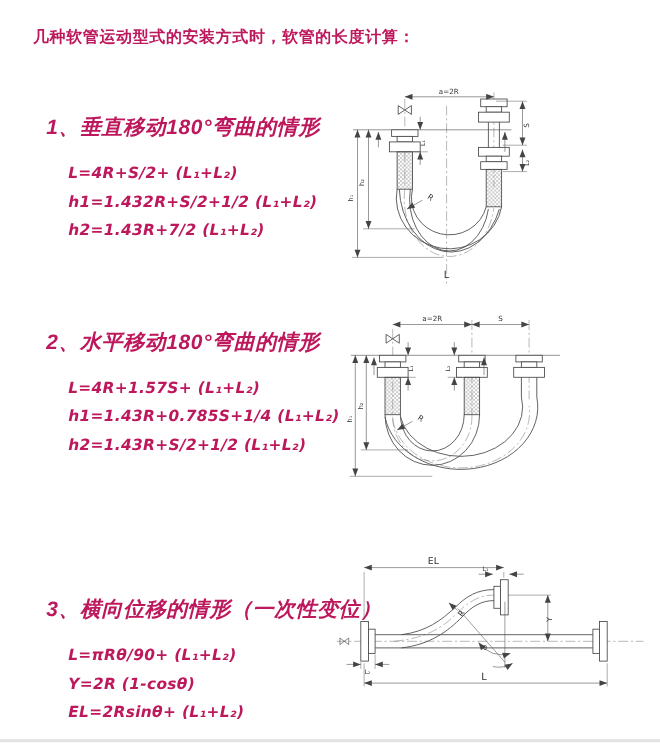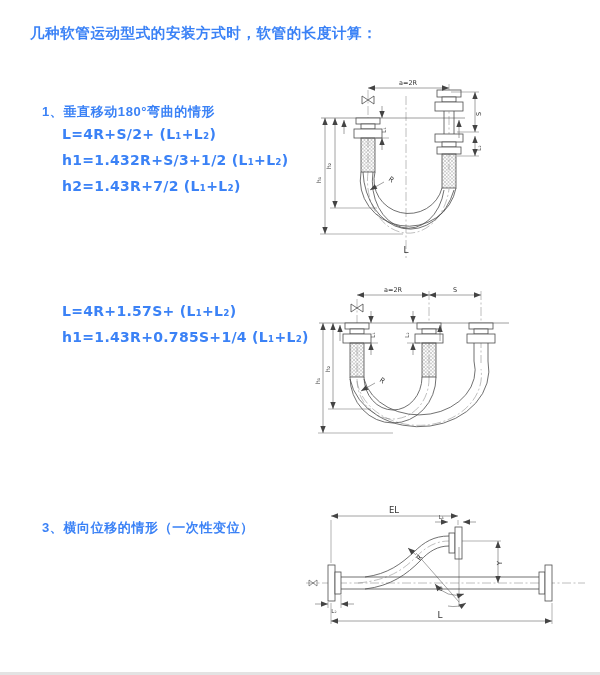--- a/index.html
+++ b/index.html
@@ -1,46 +1,46 @@
 <!DOCTYPE html>
 <html><head>
 <meta charset="utf-8">
 <style>
   html,body{margin:0;padding:0;background:#fff;}
   .page{
     position:relative;width:600px;height:675px;background:#fff;overflow:hidden;
     box-sizing:border-box;border-bottom:3px solid #e3e3e3;
-    font-family:"Liberation Sans","DejaVu Sans",sans-serif;color:#3b82f6;
+    font-family:"Liberation Sans","DejaVu Sans",sans-serif;color:#be185d;
   }
   .title{
     position:absolute;left:30px;top:24px;font-size:14.5px;font-weight:700;
     letter-spacing:0.6px;white-space:nowrap;
   }
   .sec{position:absolute;left:42px;}
-  .sec-heading{font-size:13px;font-weight:700;letter-spacing:0.6px;white-space:nowrap;}
-  .formulas{margin-left:20px;margin-top:0;}
+  .sec-heading{font-size:19px;font-weight:700;letter-spacing:0.6px;white-space:nowrap;font-style:italic;}
+  .formulas{margin-left:20px;margin-top:16px;font-style:italic;}
   .formula{
     font-size:14px;line-height:26px;font-weight:600;letter-spacing:0.3px;
     font-family:"DejaVu Sans","Liberation Sans",sans-serif;white-space:nowrap;
   }
   svg.diagram{position:absolute;}
   svg text{fill:#333;font-family:"DejaVu Sans","Liberation Sans",sans-serif;}
 </style>
 </head>
 <body>
 
 <div class="page">
 
   <div class="title">几种软管运动型式的安装方式时，软管的长度计算：</div>
 
   <section class="sec" style="top:103px">
     <div class="sec-heading">1、垂直移动180°弯曲的情形</div>
     <div class="formulas">
       <div class="formula">L=4R+S/2+ (L₁+L₂)</div>
-      <div class="formula">h1=1.432R+S/3+1/2 (L₁+L₂)</div>
+      <div class="formula">h1=1.432R+S/2+1/2 (L₁+L₂)</div>
       <div class="formula">h2=1.43R+7/2 (L₁+L₂)</div>
     </div>
   </section>
 
   <svg class="diagram" style="left:305px;top:70px" width="285" height="190" viewBox="0 0 285 190">
     <defs>
       <marker id="d1ae" markerWidth="9" markerHeight="8" refX="7.5" refY="3" orient="auto" markerUnits="userSpaceOnUse">
           <path d="M0.5,0.3 L7.5,3 L0.5,5.7 Z" fill="#444"></path>
         </marker>
       <marker id="d1as" markerWidth="9" markerHeight="8" refX="0.5" refY="3" orient="auto" markerUnits="userSpaceOnUse">
@@ -105,23 +105,25 @@
       <text x="26" y="96" transform="rotate(-90 26 96)" text-anchor="middle" font-size="6">h₂</text>
       <text x="81" y="60" transform="rotate(-90 81 60)" text-anchor="middle" font-size="5.5">L₁</text>
       <text x="176" y="44" transform="rotate(-90 176 44)" text-anchor="middle" font-size="6.5">S</text>
       <text x="176" y="78" transform="rotate(-90 176 78)" text-anchor="middle" font-size="5.5">L₂</text>
       <text x="83" y="110" transform="rotate(35 83 110)" font-size="7">R</text>
       <text x="101" y="183" text-anchor="middle" font-size="9">L</text>
     </g>
   </svg>
 
   <section class="sec" style="top:298px">
+    <div class="sec-heading">2、水平移动180°弯曲的情形</div>
     <div class="formulas">
       <div class="formula">L=4R+1.57S+ (L₁+L₂)</div>
       <div class="formula">h1=1.43R+0.785S+1/4 (L₁+L₂)</div>
+      <div class="formula">h2=1.43R+S/2+1/2 (L₁+L₂)</div>
     </div>
   </section>
 
   <svg class="diagram" style="left:305px;top:283px" width="285" height="175" viewBox="0 0 285 175">
     <defs>
       <marker id="d2ae" markerWidth="9" markerHeight="8" refX="7.5" refY="3" orient="auto" markerUnits="userSpaceOnUse">
           <path d="M0.5,0.3 L7.5,3 L0.5,5.7 Z" fill="#444"></path>
         </marker>
       <marker id="d2as" markerWidth="9" markerHeight="8" refX="0.5" refY="3" orient="auto" markerUnits="userSpaceOnUse">
           <path d="M7.5,0.3 L0.5,3 L7.5,5.7 Z" fill="#444"></path>
@@ -183,22 +185,27 @@
       <text x="88" y="9" text-anchor="middle" font-size="6.5">a=2R</text>
       <text x="150" y="9" text-anchor="middle" font-size="6.5">S</text>
       <text x="15" y="98" transform="rotate(-90 15 98)" text-anchor="middle" font-size="6">h₁</text>
       <text x="25" y="86" transform="rotate(-90 25 86)" text-anchor="middle" font-size="6">h₂</text>
       <text x="70" y="52" transform="rotate(-90 70 52)" text-anchor="middle" font-size="5.5">L₁</text>
       <text x="104" y="52" transform="rotate(-90 104 52)" text-anchor="middle" font-size="5.5">L₂</text>
       <text x="74" y="98" transform="rotate(35 74 98)" font-size="7">R</text>
     </g>
   </svg>
 
-  <section class="sec" style="top:519px">
+  <section class="sec" style="top:541px">
     <div class="sec-heading">3、横向位移的情形（一次性变位）</div>
+    <div class="formulas">
+      <div class="formula">L=πRθ/90+ (L₁+L₂)</div>
+      <div class="formula">Y=2R (1-cosθ)</div>
+      <div class="formula">EL=2Rsinθ+ (L₁+L₂)</div>
+    </div>
   </section>
 
   <svg class="diagram" style="left:298px;top:503px" width="295" height="148" viewBox="0 0 295 148">
     <defs>
       <marker id="d3ae" markerWidth="9" markerHeight="8" refX="7.5" refY="3" orient="auto" markerUnits="userSpaceOnUse">
           <path d="M0.5,0.3 L7.5,3 L0.5,5.7 Z" fill="#444"></path>
         </marker>
       <marker id="d3as" markerWidth="9" markerHeight="8" refX="0.5" refY="3" orient="auto" markerUnits="userSpaceOnUse">
           <path d="M7.5,0.3 L0.5,3 L7.5,5.7 Z" fill="#444"></path>
         </marker>

